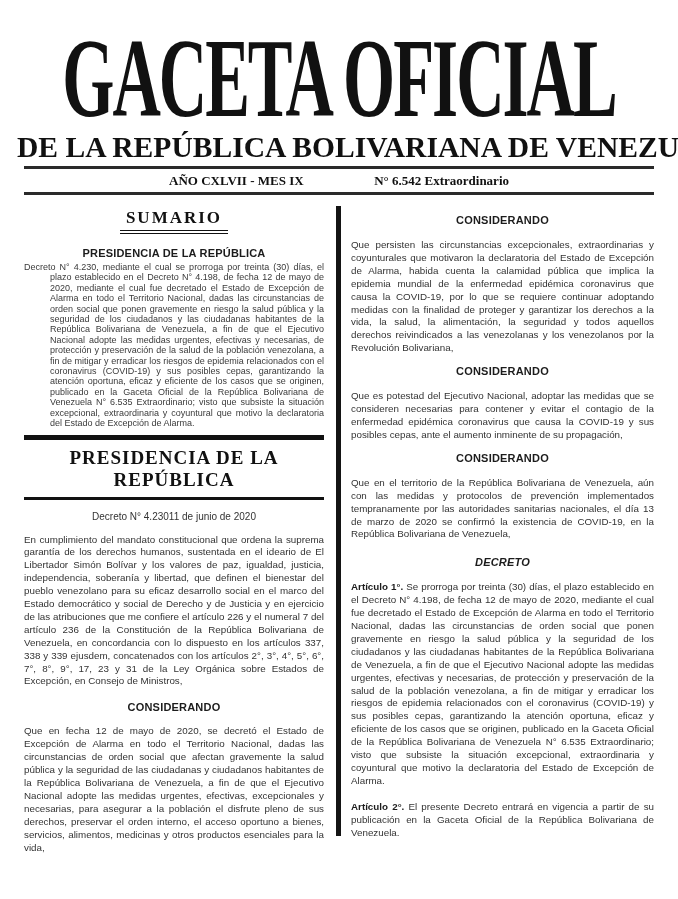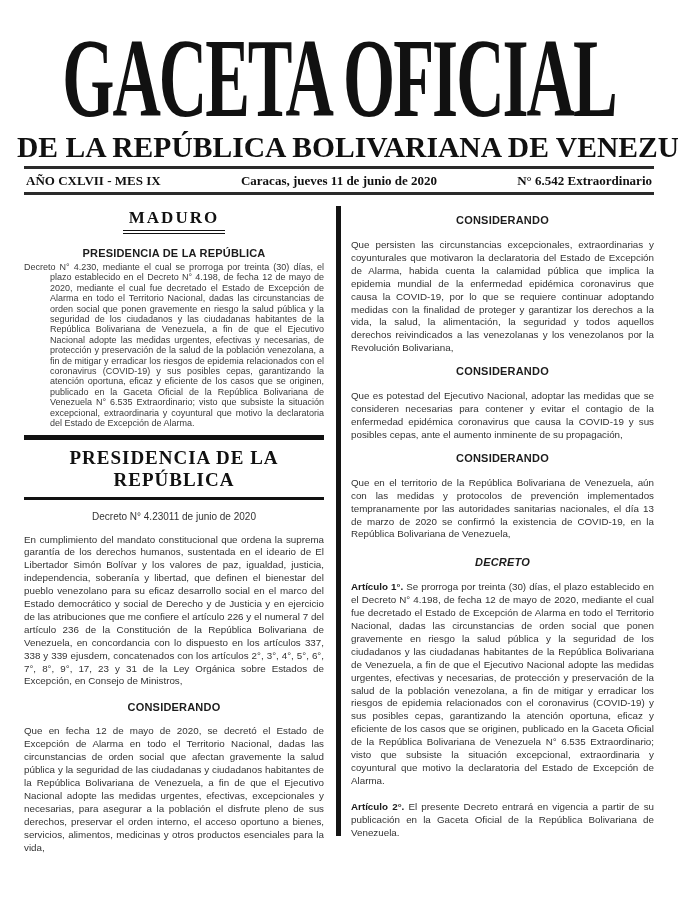--- a/index.html
+++ b/index.html
@@ -136,32 +136,31 @@
 
   <div class="masthead">
     <div><span class="gaceta-title">GACETA OFICIAL</span></div>
     <div><span class="gaceta-subtitle">DE LA REPÚBLICA BOLIVARIANA DE VENEZUELA</span></div>
   </div>
 
   <div class="rule2"></div>
 
   <div class="dateline">
     <span class="l">AÑO CXLVII  -  MES IX</span>
-    <span class="c">Caracas, jueves 11 de junio de 2020</span>
     <span class="r">N° 6.542 Extraordinario</span>
   </div>
 
   <div class="rule2" style="margin-top:0;"></div>
 
   <div class="columns">
 
     <div class="col-left">
 
       <div class="sumario-title-wrap">
-        <span class="sumario-title">MADURO</span>
+        <span class="sumario-title">SUMARIO</span>
       </div>
 
       <div class="subhead sumario-section">PRESIDENCIA DE LA REPÚBLICA</div>
 
       <div class="sumario-entry">Decreto N° 4.230, mediante el cual se prorroga por treinta (30) días, el plazo establecido en el Decreto N° 4.198, de fecha 12 de mayo de 2020, mediante el cual fue decretado el Estado de Excepción de Alarma en todo el Territorio Nacional, dadas las circunstancias de orden social que ponen gravemente en riesgo la salud pública y la seguridad de los ciudadanos y las ciudadanas habitantes de la República Bolivariana de Venezuela, a fin de que el Ejecutivo Nacional adopte las medidas urgentes, efectivas y necesarias, de protección y preservación de la salud de la población venezolana, a fin de mitigar y erradicar los riesgos de epidemia relacionados con el coronavirus (COVID-19) y sus posibles cepas, garantizando la atención oportuna, eficaz y eficiente de los casos que se originen, publicado en la Gaceta Oficial de la República Bolivariana de Venezuela N° 6.535 Extraordinario; visto que subsiste la situación excepcional, extraordinaria y coyuntural que motivo la declaratoria del Estado de Excepción de Alarma.</div>
 
       <div class="rule-a"></div>
 
       <div class="section-heading">PRESIDENCIA DE LA REPÚBLICA</div>
 

